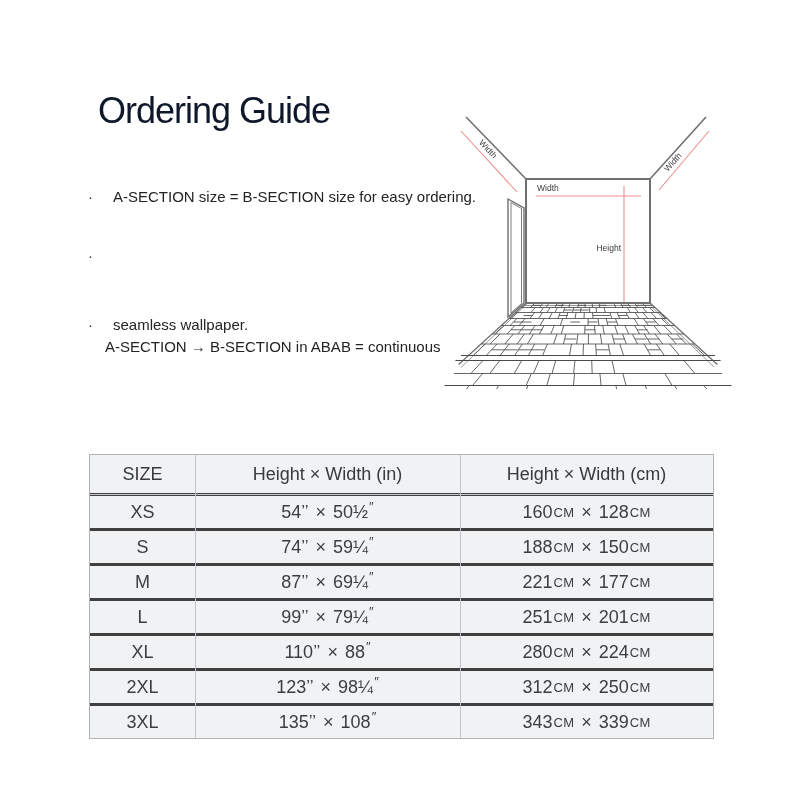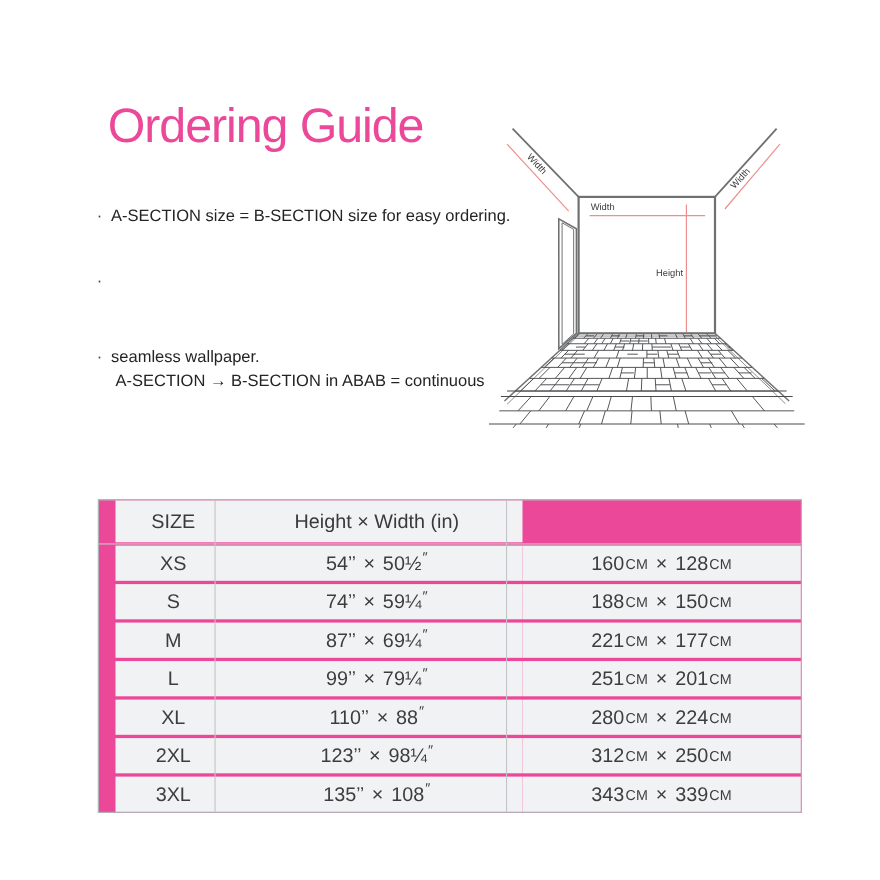--- a/index.html
+++ b/index.html
@@ -3,39 +3,39 @@
 <meta charset="utf-8">
 <style>
   html,body { margin:0; padding:0; }
   body {
     width:800px; height:800px; background:#ffffff; position:relative;
     font-family:"Liberation Sans", sans-serif; overflow:hidden;
     -webkit-font-smoothing:antialiased;
   }
   .page-title {
     position:absolute; left:98px; top:90px;
-    font-size:44px; letter-spacing:-1px; font-weight:400; color:#ec4899;
+    font-size:36px; letter-spacing:-1px; font-weight:400; color:#0f172a;
     white-space:nowrap;
   }
   .bullet {
     position:absolute; left:88px; display:flex; align-items:flex-start;
     font-size:15px; line-height:22px; color:#242426; white-space:nowrap;
   }
   .bullet .dot { width:13px; color:#3a3a3c; }
-  .bullet .bl { display:block; }
+  .bullet .bl { display:block;margin-left:12px; }
   .bullet .bl + .bl { margin-left:4px; }
   #b1 { top:186px; }
   #b2 { top:245px; }
   #b3 { top:314px; }
 
   #room { position:absolute; left:435px; top:100px; }
 
   .tbl {
     position:absolute; left:89px; top:454px; width:623px;
-    border:1px solid #b2b3b7; background:#ec4899;padding-left:15px;
+    border:1px solid #b2b3b7; background:#404040;
   }
   .trow { display:grid; grid-template-columns:105px 265px 1fr; height:32px; margin-top:3px; }
   .trow.head { height:38px; margin-top:0; }
   .cell {
     background:#f1f2f3; display:flex; align-items:center; justify-content:center;
     font-size:18px; color:#3c3d3f; white-space:nowrap;
   }
   .trow.head .cell { font-size:18px; color:#393a3c; }
   .vline { position:absolute; top:0; bottom:0; width:1px; background:#c3c4c8; z-index:2; }
   #vl1 { left:105px; } #vl2 { left:370px; }
@@ -289,20 +289,21 @@
 </svg>
 
 <div class="tbl">
   <div class="vline" id="vl1"></div>
   <div class="vline" id="vl2"></div>
   <div class="hline"></div>
 
   <div class="trow head">
     <div class="cell">SIZE</div>
     <div class="cell">Height × Width (in)</div>
+    <div class="cell">Height × Width (cm)</div>
   </div>
 
   <div class="trow">
     <div class="cell">XS</div>
     <div class="cell">
       <span>54</span>
         <span class="mk">’’</span>
         <span class="tx">×</span>
         <span>50½</span>
         <span class="mk sup">″</span>

